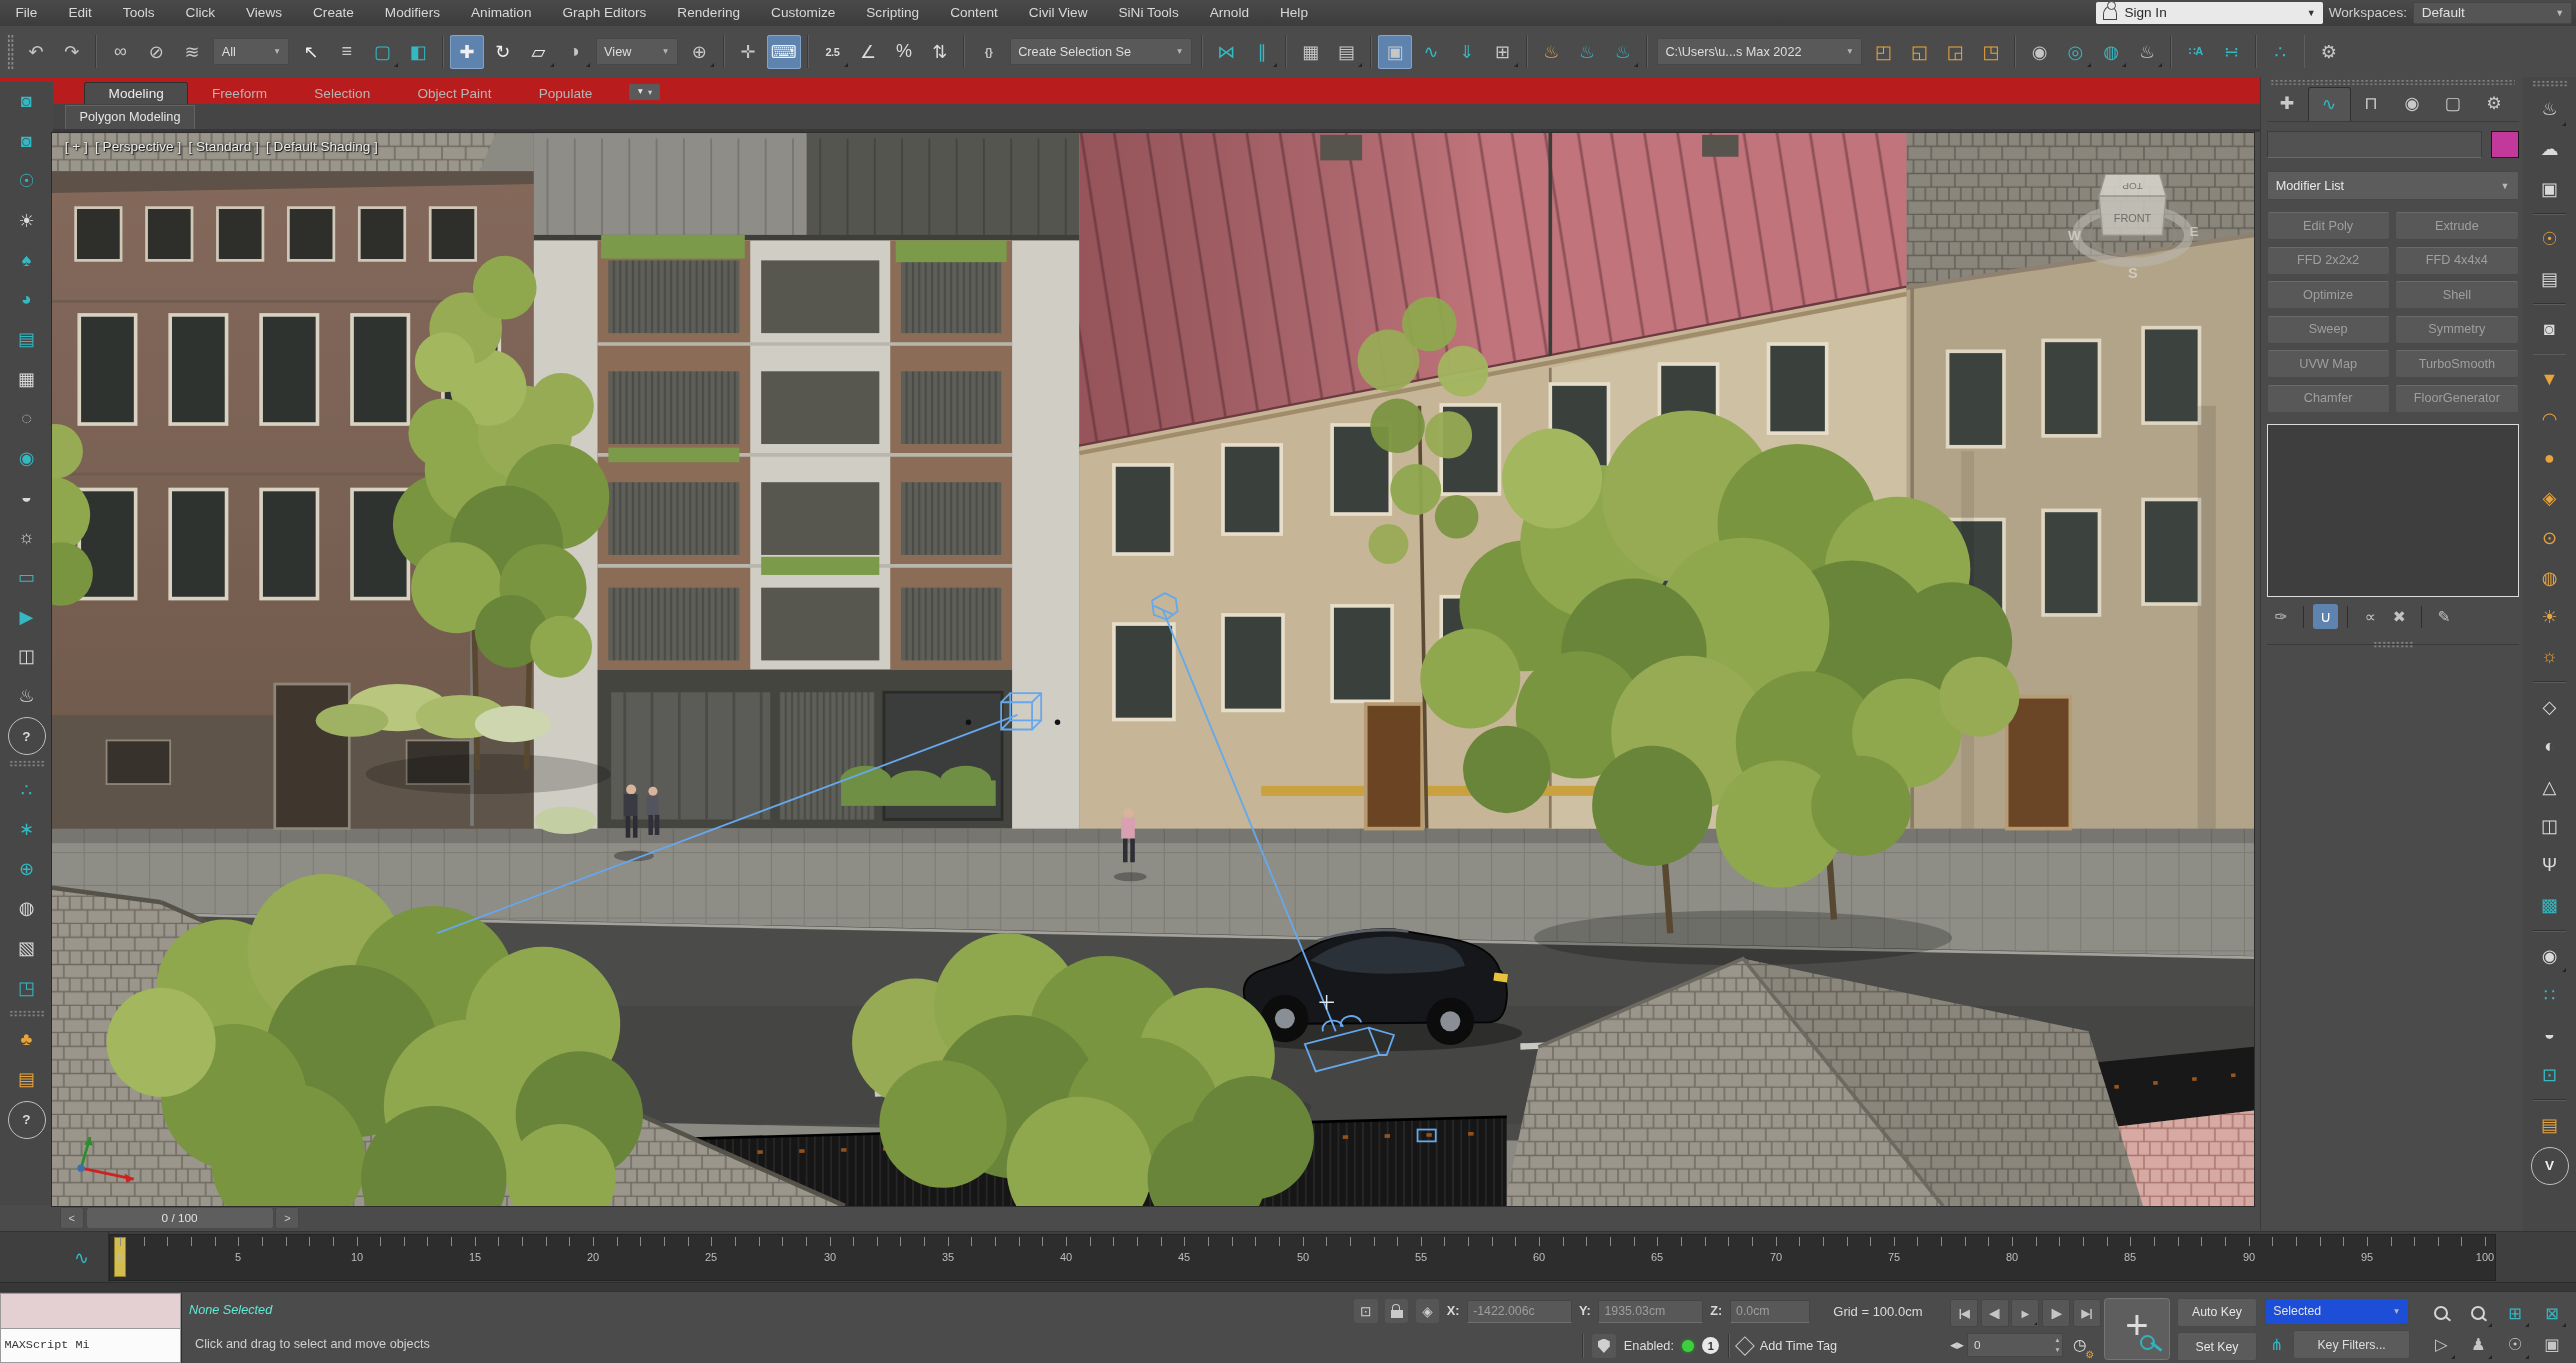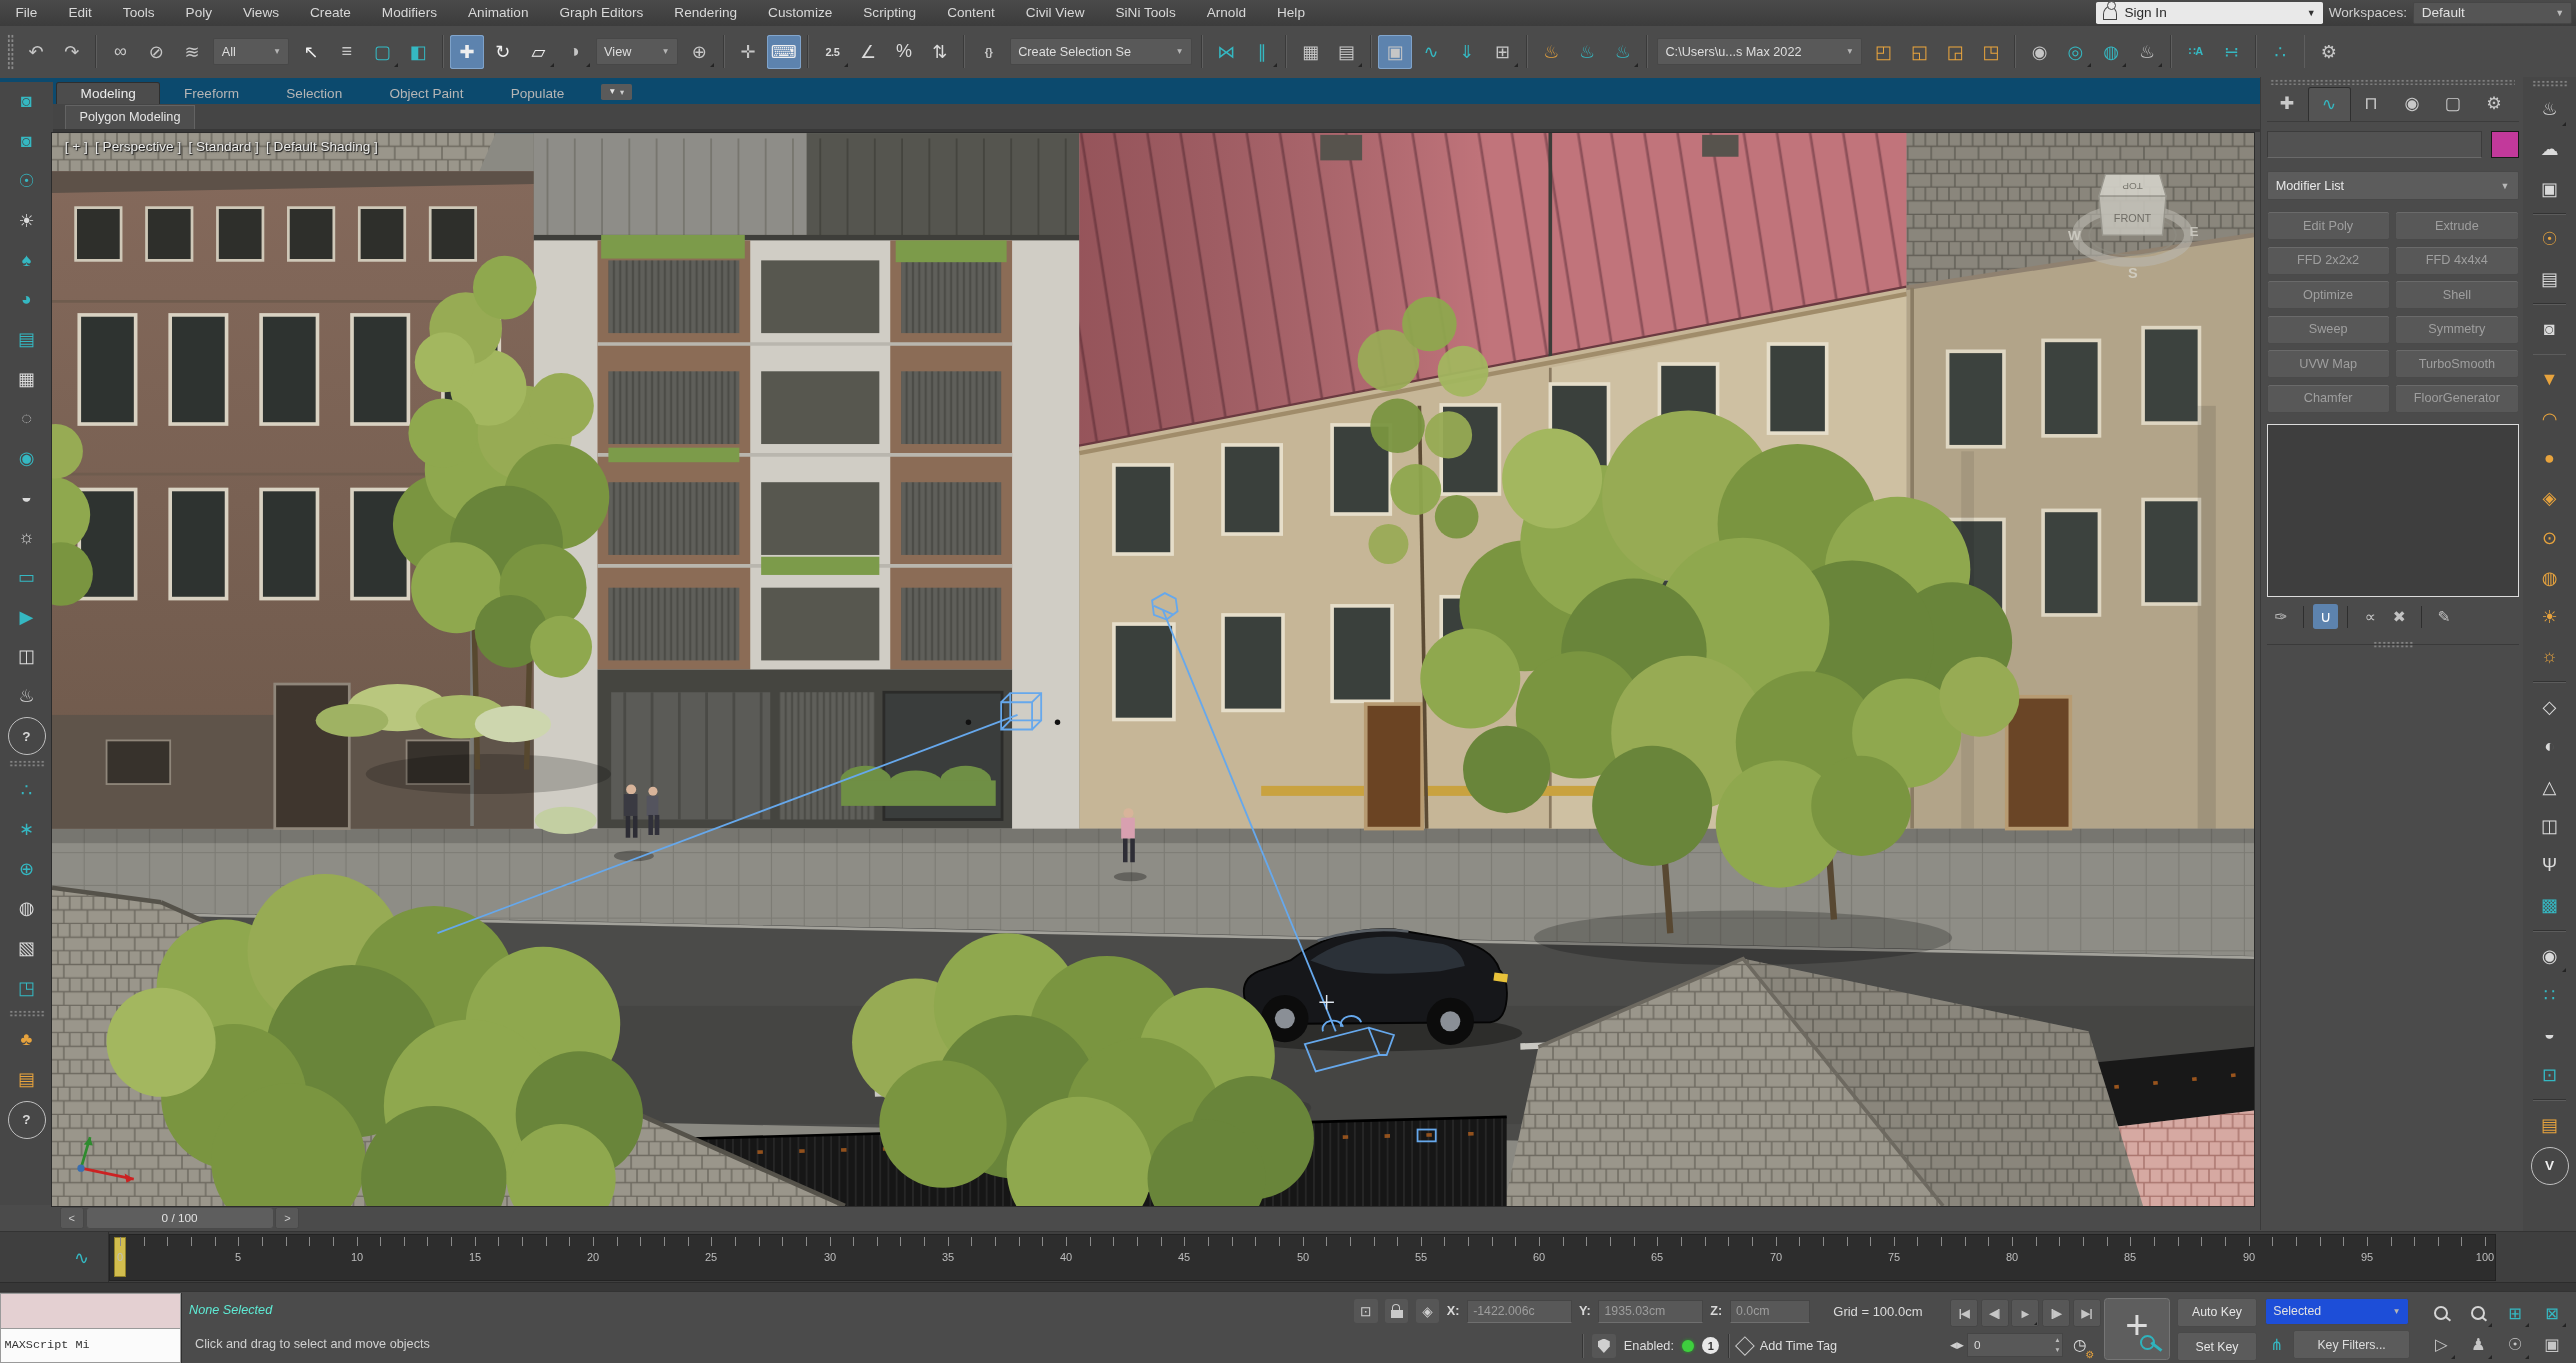--- a/index.html
+++ b/index.html
@@ -28,21 +28,21 @@
   .tb-icon.round{border:1.8px solid #c0c0c0;border-radius:50%;width:23.6px;height:23.6px;font-size:13.6px;font-weight:bold;margin:0 5.5px;}
   .gl.sm{font-size:11px;font-weight:bold;letter-spacing:-0.5px;}
   .c-grey{color:#c6c6c6}.c-teal{color:#35b8c2}.c-yellow{color:#e7a33d}.c-white{color:#efefef}.c-light{color:#dadada}
   .tb-sep{width:0.9px;height:33px;background:#3a3a3a;border-right:0.9px solid #5e5e5e;margin:0 5.5px;flex:none;}
   .tb-handle{width:7.3px;height:36px;margin:0 3.6px;flex:none;
              background:radial-gradient(#8a8a8a 0.9px, transparent 1.3px);background-size:3.6px 4.5px;}
   .tb-dd{height:27px;background:#595959;border:0.9px solid #474747;border-radius:1.8px;display:flex;align-items:center;
          padding:0 7.3px;box-sizing:border-box;font-size:12.7px;color:#dedede;margin:0 3.6px;flex:none;overflow:hidden;white-space:nowrap;}
   .tb-dd .dd-caret{margin-left:auto;font-size:8.2px;color:#b5b5b5;padding-left:5.5px;}
   
-  .ribbonrow{position:absolute;left:0;top:78px;width:2576px;height:25.5px;background:#0c4a6e;display:flex;align-items:flex-end;padding-left:56px;box-sizing:border-box;}
+  .ribbonrow{position:absolute;left:0;top:78px;width:2576px;height:25.5px;background:#b91c1c;display:flex;align-items:flex-end;padding-left:84px;box-sizing:border-box;}
   .rtab{padding:2.7px 23.6px;font-size:13.6px;color:#b5b5b5;}
   .rtab.active{background:#4c4c4c;color:#eaeaea;border:0.9px solid #2e2e2e;border-bottom:none;border-radius:2.7px 2.7px 0 0;}
   .ribmin{width:31px;height:16.4px;background:#5a5a5a;border-radius:1.8px;margin:0 0 3.6px 12.7px;display:flex;align-items:center;justify-content:center;font-size:8.2px;color:#e5e5e5;}
   .ribmin::after{content:'▾';margin-left:3.6px;color:#cfcfcf;}
   .subtabrow{position:absolute;left:0;top:104px;width:2576px;height:24.5px;background:#454545;border-bottom:3.6px solid #383838;}
   .subtab{position:absolute;left:65px;top:0.9px;height:23px;line-height:23px;padding:0 13.6px;background:#4e4e4e;
           border:0.9px solid #636363;border-bottom:none;color:#e5e5e5;font-size:12.7px;}
   
   .vtb{position:absolute;width:53px;background:#474747;display:flex;flex-direction:column;align-items:center;}
   .vtb .tb-icon{width:36px;height:36px;margin:1.8px 0;}
@@ -150,21 +150,21 @@
 </head>
 <body>
 
 <div class="app">
 
   <div class="menubar">
     <div id="menu-items" style="display:flex;">
         <span class="menu-item">File</span>
         <span class="menu-item">Edit</span>
         <span class="menu-item">Tools</span>
-        <span class="menu-item">Poly</span>
+        <span class="menu-item">Click</span>
         <span class="menu-item">Views</span>
         <span class="menu-item">Create</span>
         <span class="menu-item">Modifiers</span>
         <span class="menu-item">Animation</span>
         <span class="menu-item">Graph Editors</span>
         <span class="menu-item">Rendering</span>
         <span class="menu-item">Customize</span>
         <span class="menu-item">Scripting</span>
         <span class="menu-item">Content</span>
         <span class="menu-item">Civil View</span>

